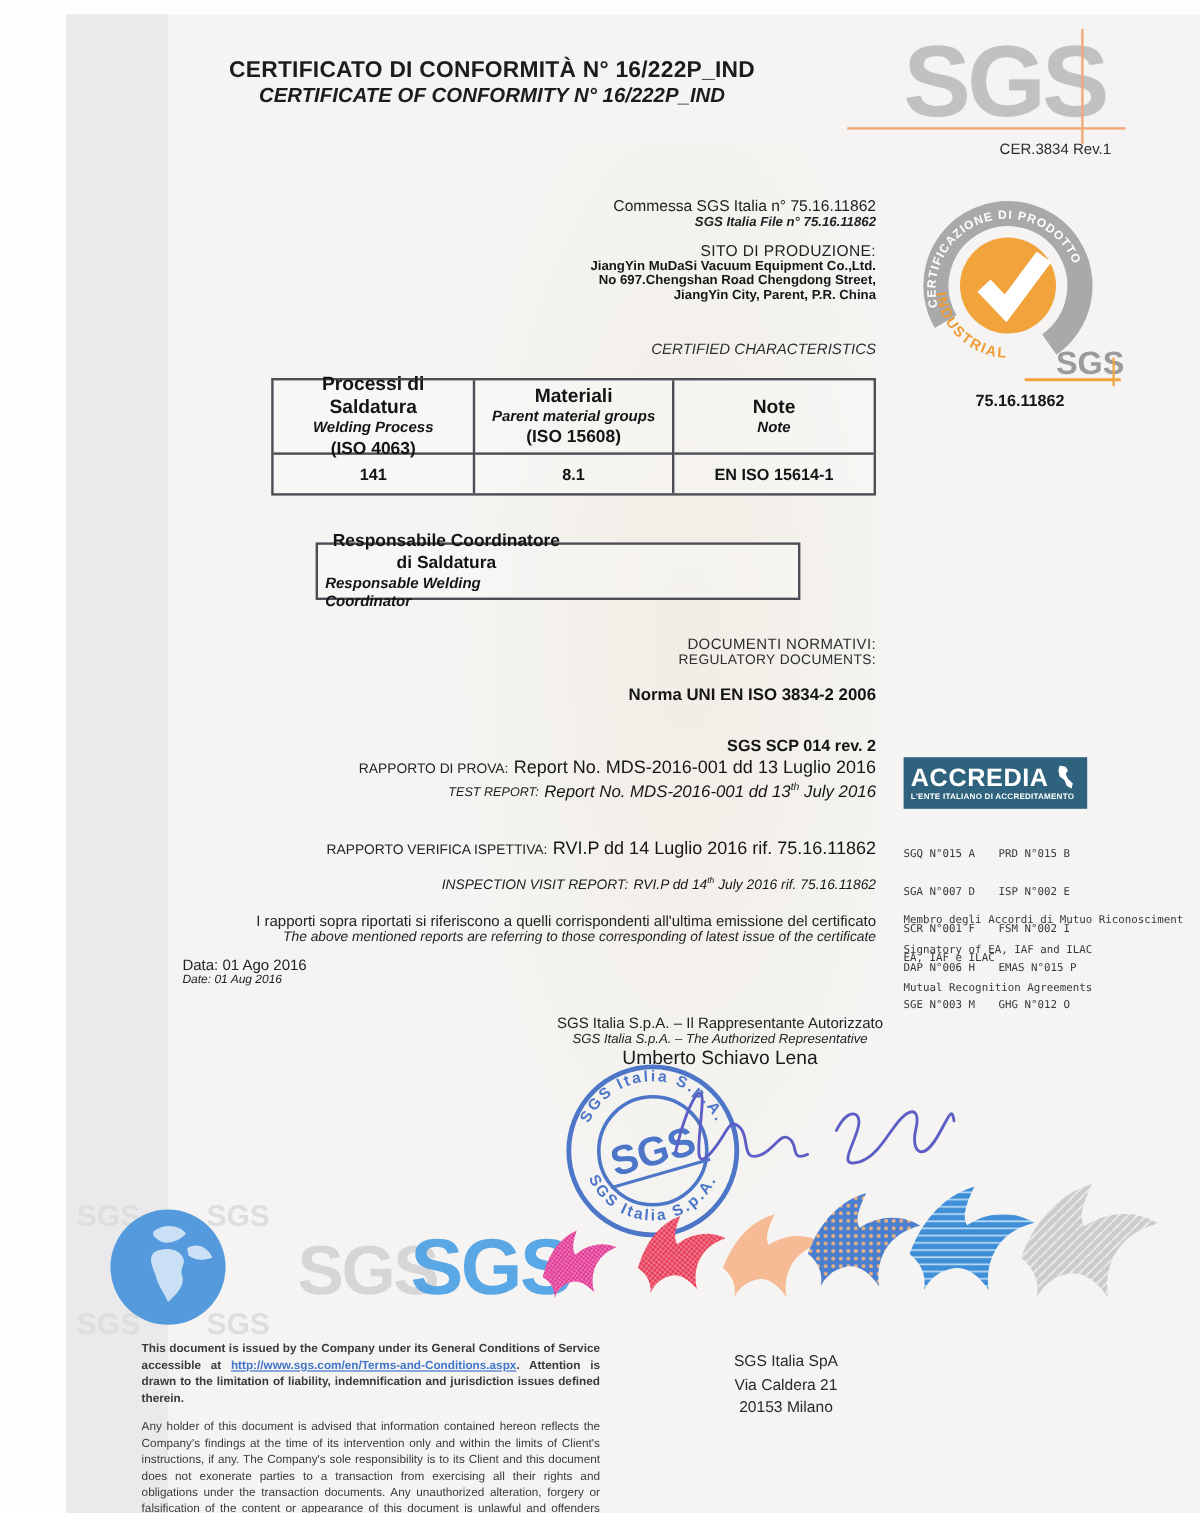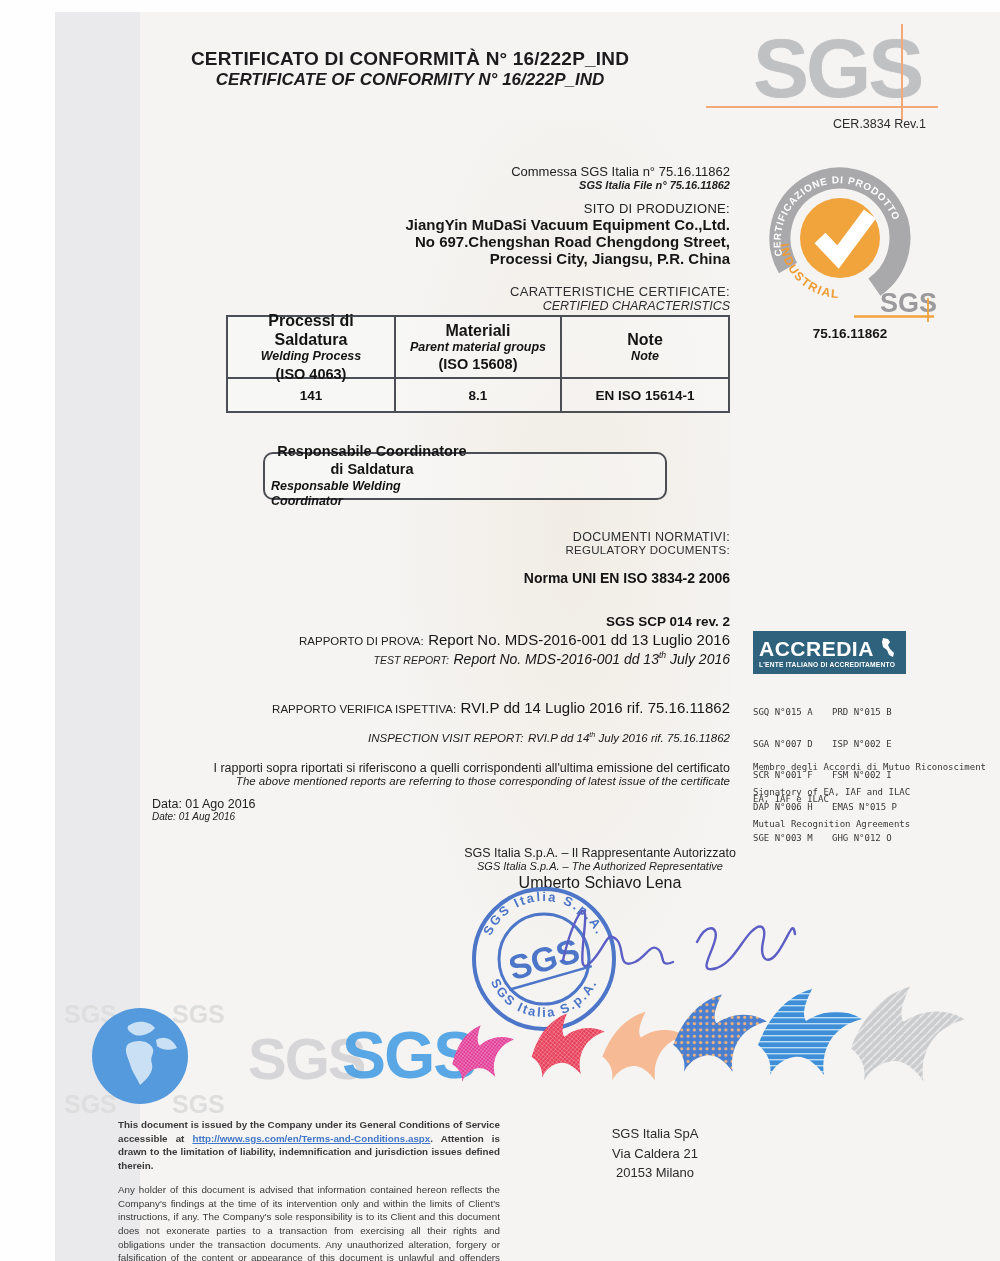--- a/index.html
+++ b/index.html
@@ -13,21 +13,21 @@
   .c{text-align:center;}
   .rt{text-align:right;}
   .b{font-weight:bold;}
   .t1{font-size:19px;font-weight:bold;color:#1c1c1e;letter-spacing:0.2px;}
   .t2{font-size:17px;font-weight:bold;font-style:italic;color:#1c1c1e;}
   .sgslogo{font-size:84px;font-weight:bold;color:#c0c1c3;line-height:1;letter-spacing:-3px;
     text-shadow:0 0 1px #d8d8da;}
   .oline{position:absolute;background:#f2a977;}
   .cer{font-size:12.5px;color:#2c2c2e;}
   .small13{font-size:13px;color:#222;}
-  .bold13{font-size:15px;font-weight:bold;color:#161616;}
+  .bold13{font-size:11px;font-weight:bold;color:#161616;}
   .ib11{font-size:11px;font-weight:bold;font-style:italic;color:#222;}
   .tbl{position:absolute;border:2px solid #4c4e55;background:rgba(252,252,251,0.35);}
   .row{display:flex;}
   .cell{border-right:2px solid #4c4e55;box-sizing:border-box;display:flex;flex-direction:column;justify-content:center;align-items:center;padding:4px 6px;}
   .cell:last-child{border-right:none;}
   .hb{border-bottom:2px solid #4c4e55;}
   .h16{font-size:16px;font-weight:bold;color:#141414;line-height:1.2;}
   .h12i{font-size:12.5px;font-weight:bold;font-style:italic;color:#141414;line-height:1.25;}
   .h14{font-size:14.5px;font-weight:bold;color:#141414;line-height:1.25;}
   .d14{font-size:13.5px;font-weight:bold;color:#141414;}
@@ -70,21 +70,21 @@
 
   <div class="abs rt" style="left:330px;top:164px;width:400px;">
     <div class="small13">Commessa SGS Italia n° 75.16.11862</div>
     <div class="ib11">SGS Italia File n° 75.16.11862</div>
   </div>
 
   <div class="abs rt" style="left:250px;top:201px;width:480px;">
     <div class="small13" style="letter-spacing:0.3px;">SITO DI PRODUZIONE:</div>
     <div class="bold13">JiangYin MuDaSi Vacuum Equipment Co.,Ltd.</div>
     <div class="bold13">No 697.Chengshan Road Chengdong Street,</div>
-    <div class="bold13">Processi City, Jiangsu, P.R. China</div>
+    <div class="bold13">JiangYin City, Parent, P.R. China</div>
   </div>
 
   <svg class="abs" style="left:762px;top:162px;" width="175" height="160" viewBox="0 0 175 160">
     <path d="M26,106 A60,60 0 1 1 112.4,125.1" fill="none" stroke="#a9a9ab" stroke-width="21"></path>
     <path id="arcTextPath" d="M23,110 A62,62 0 1 1 116,128" fill="none"></path>
     <text font-size="10" font-weight="bold" fill="#ffffff" letter-spacing="1.2">
       <textPath href="#arcTextPath" startOffset="6%" dominant-baseline="central">CERTIFICAZIONE DI PRODOTTO</textPath>
     </text>
     <circle cx="78" cy="76" r="40" fill="#f1a33c"></circle>
     <path d="M58,76 L76,95 L108,52" fill="none" stroke="#ffffff" stroke-width="15"></path>
@@ -92,21 +92,20 @@
     <text font-size="12" font-weight="bold" fill="#ef9b33" letter-spacing="1.5">
       <textPath href="#indPath" startOffset="2%">INDUSTRIAL</textPath>
     </text>
     <text x="118" y="150" font-size="27" font-weight="bold" fill="#9b9b9d" text-anchor="start">SGS</text>
     <line x1="92" y1="154.5" x2="172" y2="154.5" stroke="#f1a33c" stroke-width="2.5"></line>
     <line x1="166" y1="136" x2="166" y2="160" stroke="#f1a33c" stroke-width="1.8"></line>
   </svg>
   <div class="abs c" style="left:780px;top:326px;width:140px;font-size:13.5px;font-weight:bold;color:#161616;">75.16.11862</div>
 
   <div class="abs rt" style="left:330px;top:284px;width:400px;">
-    <div class="lab12" style="font-size:13px;">CARATTERISTICHE CERTIFICATE:</div>
     <div class="lab11i" style="font-size:12.5px;">CERTIFIED CHARACTERISTICS</div>
   </div>
 
   <div class="tbl" style="left:226px;top:315px;width:500px;">
     <div class="row">
       <div class="cell hb" style="width:168px;height:62px;">
         <div class="h16">Processi di</div>
         <div class="h16">Saldatura</div>
         <div class="h12i">Welding Process</div>
         <div class="h14">(ISO 4063)</div>
@@ -127,21 +126,21 @@
       </div>
       <div class="cell" style="width:166px;height:32px;">
         <div class="d14">8.1</div>
       </div>
       <div class="cell" style="width:166px;height:32px;">
         <div class="d14">EN ISO 15614-1</div>
       </div>
     </div>
   </div>
 
-  <div class="tbl" style="left:263px;top:452px;width:400px;border-radius:10px;">
+  <div class="tbl" style="left:263px;top:452px;width:400px;">
     <div class="row">
       <div class="cell" style="width:214px;height:44px;">
         <div class="h14" style="font-size:14.5px;">Responsabile Coordinatore</div>
         <div class="h14" style="font-size:14.5px;">di Saldatura</div>
         <div class="h12i">Responsable Welding Coordinator</div>
       </div>
     </div>
   </div>
 
   <div class="abs rt" style="left:330px;top:530px;width:400px;">

